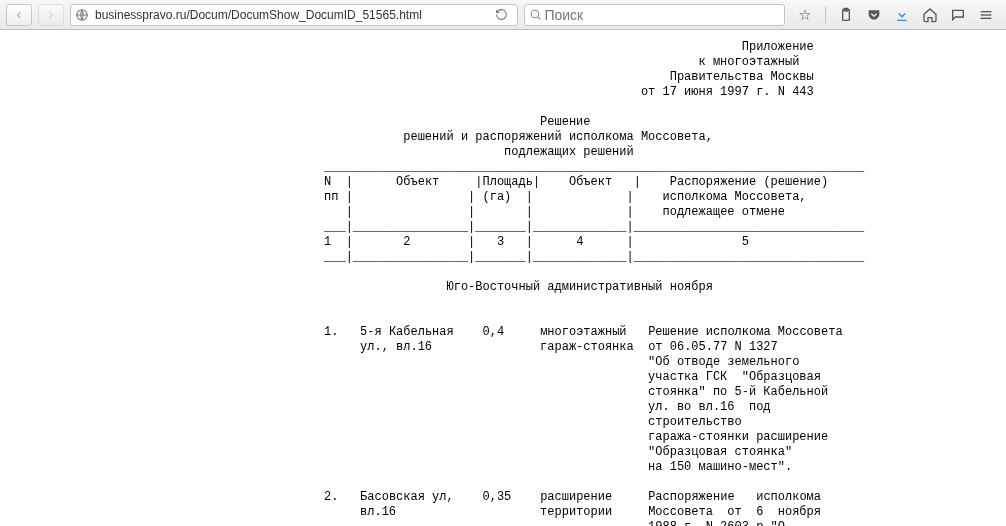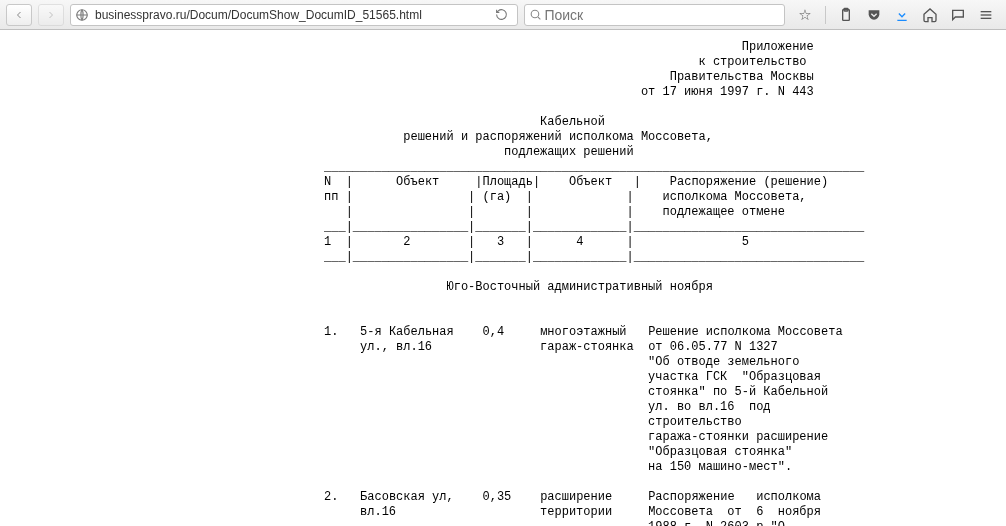--- a/index.html
+++ b/index.html
@@ -102,25 +102,25 @@
           <line x1="4" y1="7" x2="20" y2="7"></line>
           <line x1="4" y1="12" x2="20" y2="12"></line>
           <line x1="4" y1="17" x2="20" y2="17"></line>
         </svg>
     </span>
   </div>
 </div>
 
 <div class="page">
 <pre class="doc">                                                                                                       <span>Приложение</span>
-                                                                                                 <span>к строительство</span>
+                                                                                                 <span>к многоэтажный</span>
                                                                                              <span>Правительства Москвы</span>
                                                                                          <span>от 17 июня 1997 г. N 443</span>
 
-                                                                           <span>Кабельной</span>
+                                                                           <span>Решение</span>
                                                         <span>решений и распоряжений исполкома Моссовета,</span>
                                                                       <span>подлежащих решений</span>
                                              ___________________________________________________________________________
                                              <span>N</span>  |      <span>Объект</span>     |<span>Площадь</span>|    <span>Объект</span>   |    <span>Распоряжение (решение)</span>
                                              <span>пп</span> |                | <span>(га)</span>  |             |    <span>исполкома Моссовета,</span>
                                                 |                |       |             |    <span>подлежащее отмене</span>
                                              ___|________________|_______|_____________|________________________________
                                              <span>1</span>  |       <span>2</span>        |   <span>3</span>   |      <span>4</span>      |               <span>5</span>
                                              ___|________________|_______|_____________|________________________________
 

